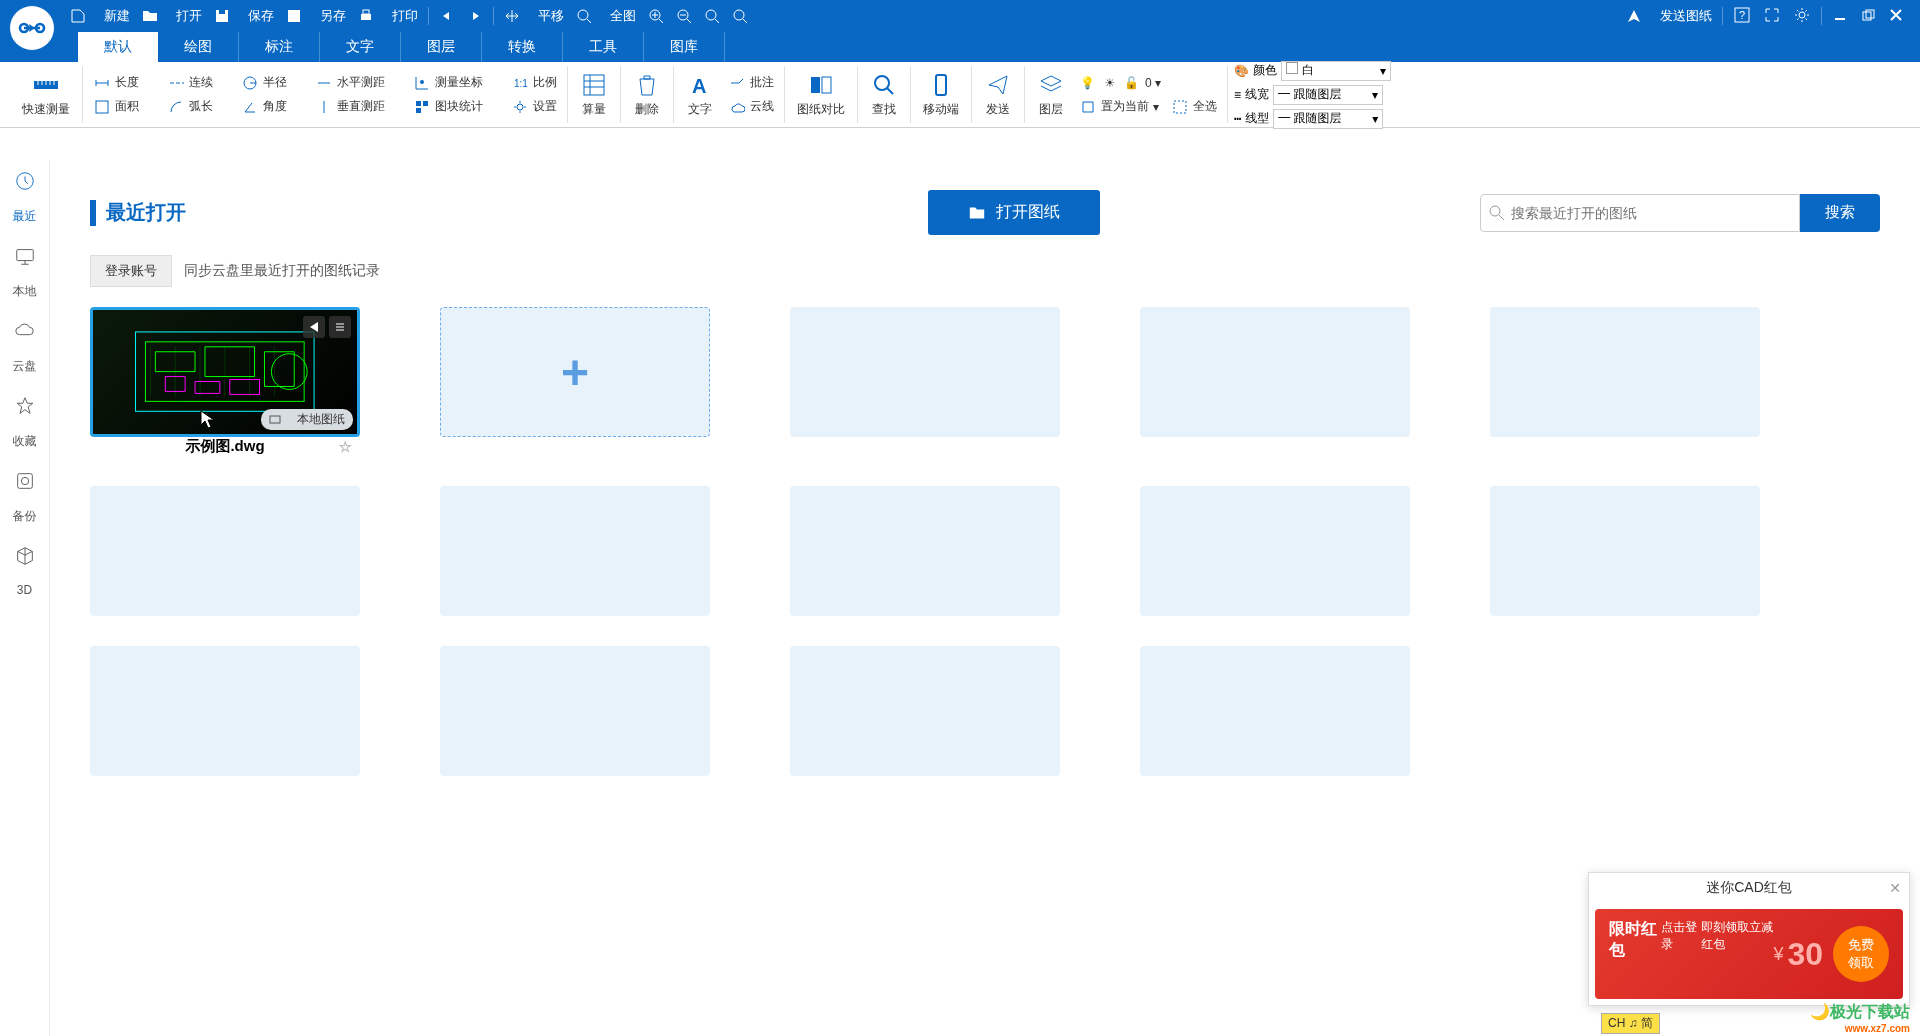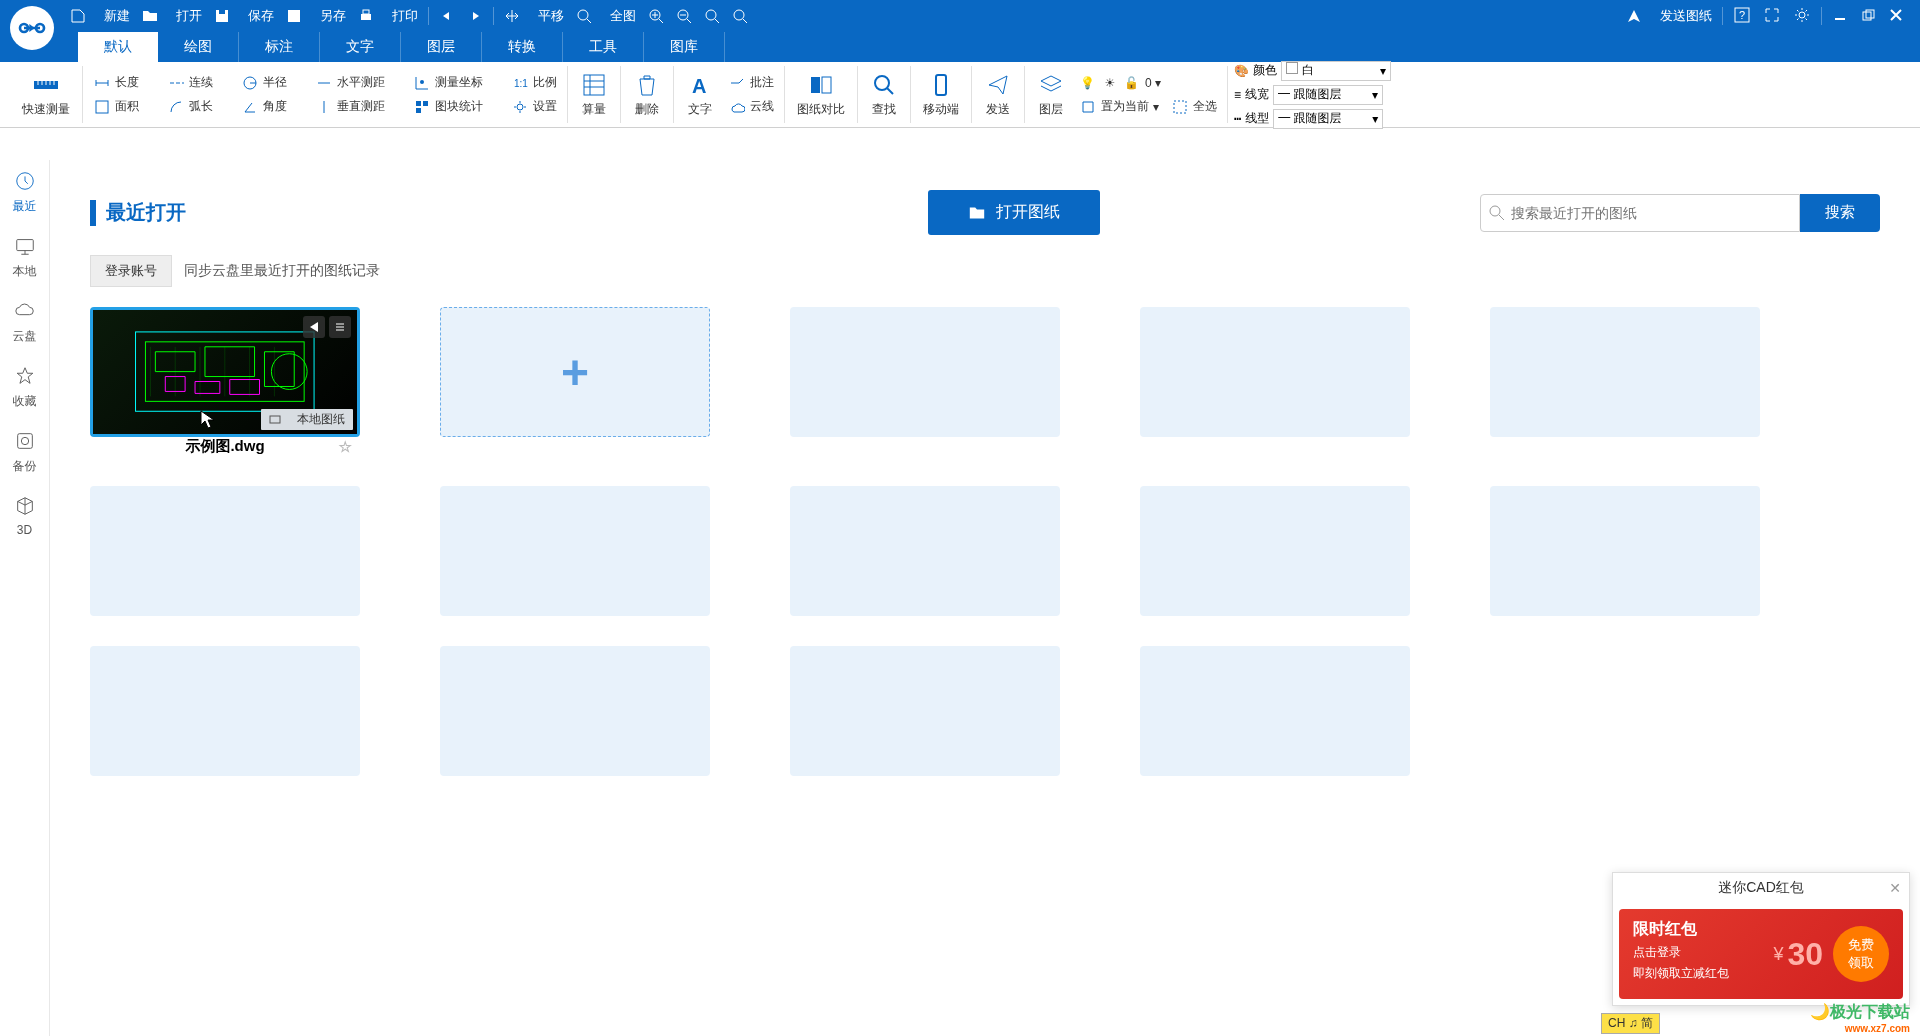--- a/index.html
+++ b/index.html
@@ -29,21 +29,21 @@
 .grid2 { display: grid; grid-template-rows: 1fr 1fr; grid-auto-flow: column; gap: 2px 24px; }
 .smallbtn { display: flex; align-items: center; gap: 4px; cursor: pointer; font-size: 12px; color: #333; white-space: nowrap; padding: 2px; }
 .smallbtn .ico { width: 18px; height: 18px; display: flex; align-items: center; justify-content: center; }
 .propcol { display: flex; flex-direction: column; gap: 4px; padding: 0 6px; justify-content: center; }
 .proprow { display: flex; align-items: center; gap: 4px; font-size: 12px; }
 .proprow select, .proprow .sel { border: 1px solid #ccc; font-size: 12px; height: 20px; padding: 0 4px; width: 110px; background: #fff; display: flex; align-items: center; justify-content: space-between; }
 .proprow .sel .swatch { width: 12px; height: 12px; border: 1px solid #999; margin-right: 4px; display: inline-block; }
 
 
 .sidebar { position: absolute; left: 0; top: 160px; width: 50px; bottom: 0; background: #fff; border-right: 1px solid #e8e8e8; display: flex; flex-direction: column; align-items: center; }
-.sidebar .sitem { width: 100%; padding: 10px 0; display: flex; flex-direction: column; align-items: center; gap: 6px; cursor: pointer; font-size: 12px; color: #555; }
+.sidebar .sitem { width: 100%; padding: 10px 0; display: flex; flex-direction: column; align-items: center; gap: 16px; cursor: pointer; font-size: 12px; color: #555; }
 .sidebar .sitem.active { color: #0968c3; }
 .sidebar .sitem svg { width: 22px; height: 22px; }
 
 
 .main { position: absolute; left: 50px; top: 160px; right: 0; bottom: 0; padding: 30px 40px; background: #fff; overflow: auto; }
 .header-row { display: flex; align-items: center; margin-bottom: 20px; }
 .header-row .title { display: flex; align-items: center; gap: 10px; font-size: 20px; font-weight: bold; color: #0968c3; }
 .header-row .title .bar { width: 6px; height: 26px; background: #0968c3; }
 .header-row .spacer { flex: 1; }
 .openbtn { background: #0968c3; color: #fff; border: none; padding: 12px 40px; font-size: 16px; display: flex; align-items: center; gap: 10px; cursor: pointer; border-radius: 3px; }
@@ -57,32 +57,32 @@
 .loginrow { display: flex; align-items: center; gap: 12px; margin-bottom: 20px; font-size: 14px; color: #555; }
 .loginrow .lbtn { background: #eee; border: 1px solid #ddd; padding: 6px 14px; cursor: pointer; font-size: 13px; color: #333; }
 
 .filegrid { display: grid; grid-template-columns: repeat(5, 270px); gap: 30px 80px; }
 .card { height: 130px; border-radius: 4px; }
 .card.empty { background: #e8f2fb; }
 .card.add { background: #e8f2fb; border: 1.5px dashed #6aadea; display: flex; align-items: center; justify-content: center; font-size: 48px; color: #5a9de0; font-weight: bold; cursor: pointer; }
 .card.file { position: relative; background: #000; border: 3px solid #23a0e6; height: 130px; }
 .card.file .thumb { display:flex; align-items:center; justify-content:center; height:100%; font-size:11px; background: linear-gradient(135deg,#0a1a0a,#000); }
 .card.file .thumb svg { width: 90%; height: 80%; }
-.card.file .badge { position: absolute; right: 4px; bottom: 4px; background: #d8dde2; color: #333; font-size: 12px; padding: 2px 8px; border-radius: 1px; display: flex; align-items: center; gap: 16px; margin-left: 39px; }
+.card.file .badge { position: absolute; right: 4px; bottom: 4px; background: #d8dde2; color: #333; font-size: 12px; padding: 2px 8px; border-radius: 10px; display: flex; align-items: center; gap: 16px; margin-left: 39px; }
 .card.file .overlay { position: absolute; top: 6px; right: 6px; display: flex; gap: 4px; }
 .card.file .overlay .ob { width: 22px; height: 22px; background: #333c; border-radius: 3px; display: flex; align-items: center; justify-content: center; }
 .filelabel { display: flex; align-items: center; justify-content: center; gap: 8px; padding: 0 0; font-size: 15px; font-weight: bold; position: relative; }
 .filelabel .star { position: absolute; right: 8px; color: #bbb; }
 
 
-.popup { position: absolute; right: 10px; bottom: 30px; width: 298px; background: #fff; border: 1px solid #ddd; box-shadow: 0 2px 10px rgba(0,0,0,0.15); }
+.popup { position: absolute; right: 10px; bottom: 30px; width: 322px; background: #fff; border: 1px solid #ddd; box-shadow: 0 2px 10px rgba(0,0,0,0.15); }
 .popup .phead { display: flex; align-items: center; justify-content: center; padding: 6px; font-size: 14px; color: #333; position: relative; }
 .popup .phead .close { position: absolute; right: 8px; cursor: pointer; color: #999; }
 .popup .pbody { margin: 6px; height: 90px; background: linear-gradient(135deg,#e43a2e,#d01f1f); color: #fff; padding: 10px 14px; display: flex; justify-content: space-between; border-radius: 4px; }
-.popup .pbody .left { display: flex; flex-direction: column; gap: 4px; }
+.popup .pbody .left { display: flex; flex-direction: row; gap: 4px; }
 .popup .pbody .left .t1 { font-size: 16px; font-weight: bold; }
 .popup .pbody .left .t2 { font-size: 12px; }
 .popup .pbody .right { display: flex; align-items: center; gap: 4px; }
 .popup .pbody .right .amt { font-size: 32px; font-weight: bold; color: #ffb0a8; }
 .popup .pbody .right .yen { font-size: 18px; color: #ffb0a8; }
 .popup .pbody .right .circle { width: 56px; height: 56px; border-radius: 50%; background: #ff7a00; display: flex; flex-direction: column; align-items: center; justify-content: center; font-size: 13px; margin-left: 6px; }
 
 
 .cursor { position: absolute; left: 200px; top: 410px; pointer-events: none; z-index: 99; }
 

